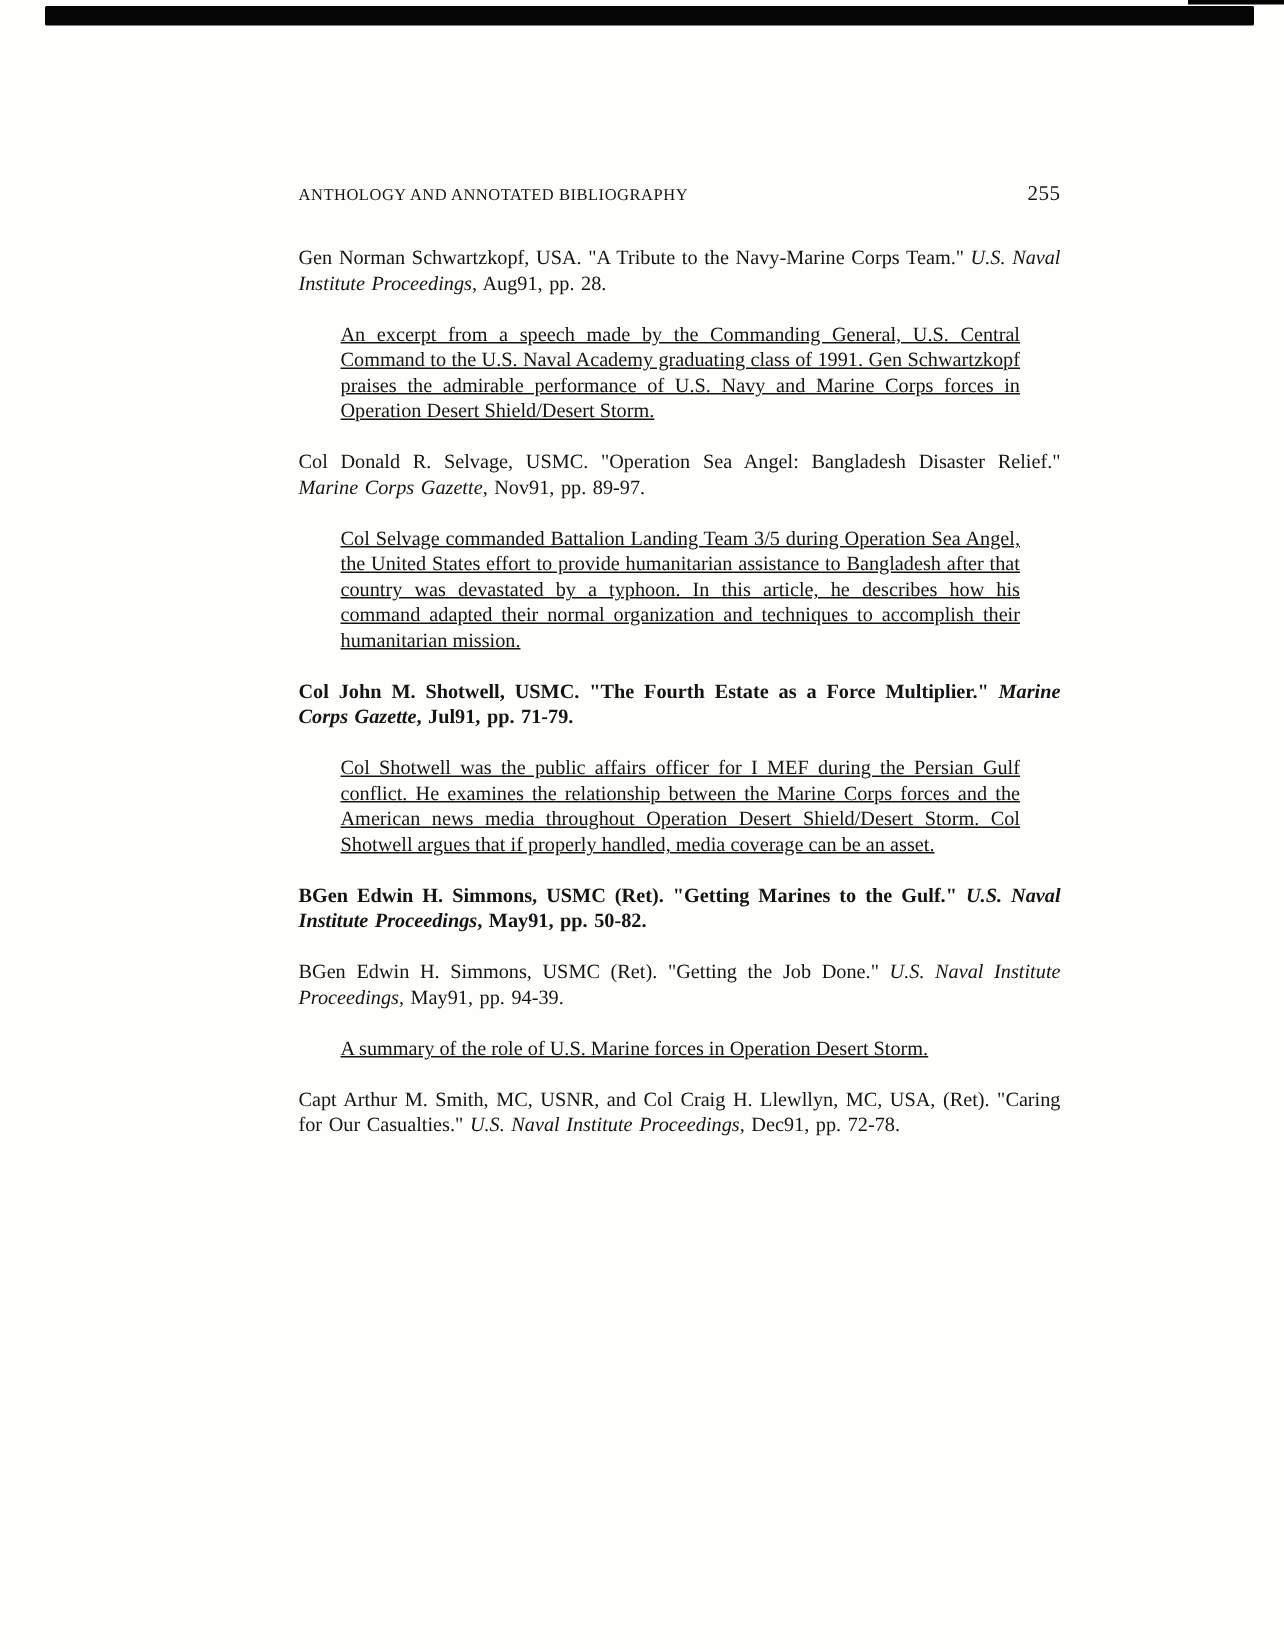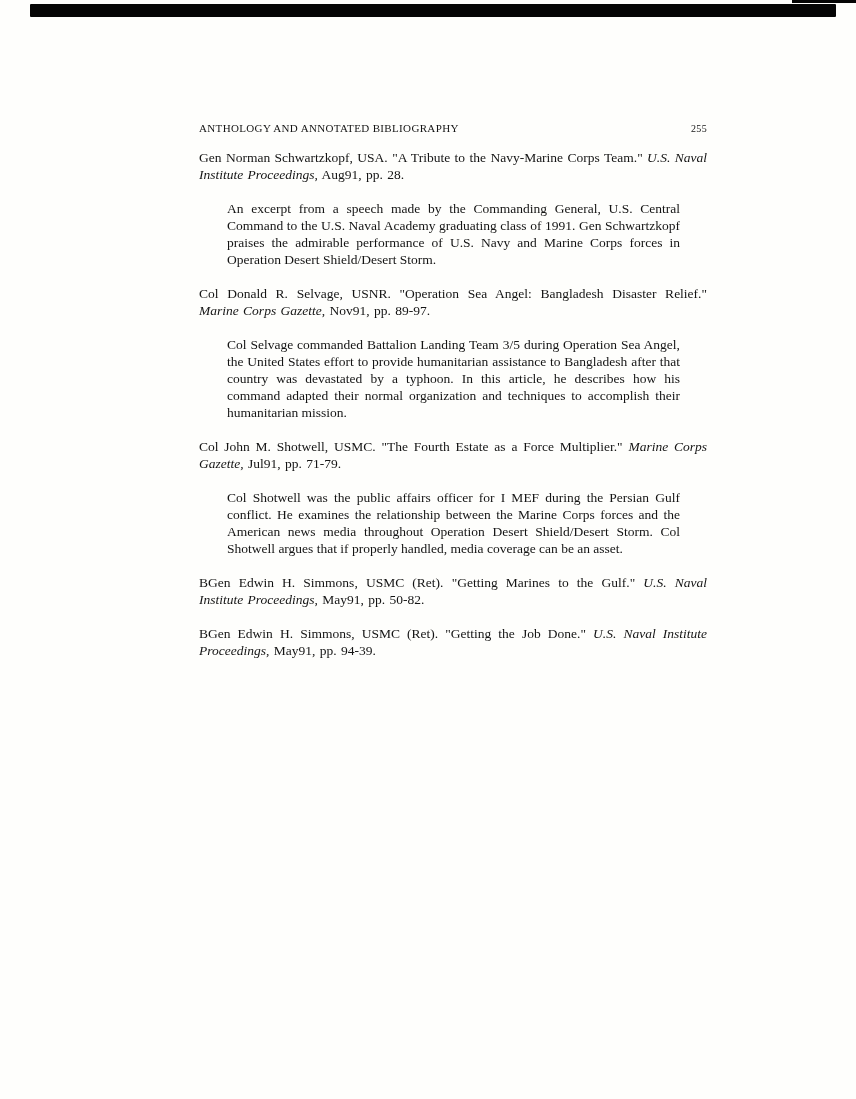--- a/index.html
+++ b/index.html
@@ -37,63 +37,66 @@
     left: 199px;
     top: 122px;
     width: 508px;
   }
   .running-head {
     display: flex;
     justify-content: space-between;
     align-items: baseline;
     font-size: 11px;
     letter-spacing: 0.35px;
-    margin-bottom: 15px;
+    margin-bottom: 25px;
   }
   .running-head .head-title {
     font-weight: normal;
   }
   .running-head .page-number {
-    font-size: 10px;
+    font-size: 14px;
     text-align: center;
   }
   p.citation {
     font-size: 13.5px;
     line-height: 17px;
     text-align: justify;
     margin: 0 0 17px 0;
     word-spacing: 1px;
   }
   p.citation.bold {
-    font-weight: normal;
+    font-weight: bold;
   }
   p.annotation {
     font-size: 13.5px;
     line-height: 17px;
     text-align: justify;
     margin: 0 27px 17px 28px;
+    text-decoration: underline;
   }
   .italic {
     font-style: italic;
   }
 </style>
 </head>
 <body>
 
 <div class="scan-bar-top"></div>
 <div class="scan-corner-mark"></div>
 
 <div class="page-content">
   <div class="running-head">
     <span class="head-title">ANTHOLOGY AND ANNOTATED BIBLIOGRAPHY</span>
     <span class="page-number">255</span>
   </div>
   <main>
       <p class="citation"><span>Gen Norman Schwartzkopf, USA.  "A Tribute to the Navy-Marine Corps Team."  </span><span class="italic">U.S. Naval Institute Proceedings</span><span>, Aug91, pp. 28.</span></p>
       <p class="annotation">An excerpt from a speech made by the Commanding General, U.S. Central Command to the U.S. Naval Academy graduating class of 1991. Gen Schwartzkopf praises the admirable performance of U.S. Navy and Marine Corps forces in Operation Desert Shield/Desert Storm.</p>
-      <p class="citation"><span>Col Donald R. Selvage, USNR.  "Operation Sea Angel: Bangladesh Disaster Relief."  </span><span class="italic">Marine Corps Gazette</span><span>, Nov91, pp. 89-97.</span></p>
+      <p class="citation"><span>Col Donald R. Selvage, USMC.  "Operation Sea Angel: Bangladesh Disaster Relief."  </span><span class="italic">Marine Corps Gazette</span><span>, Nov91, pp. 89-97.</span></p>
       <p class="annotation">Col Selvage commanded Battalion Landing Team 3/5 during Operation Sea Angel, the United States effort to provide humanitarian assistance to Bangladesh after that country was devastated by a typhoon.  In this article, he describes how his command adapted their normal organization and techniques to accomplish their humanitarian mission.</p>
       <p class="citation bold"><span>Col John M. Shotwell, USMC.  "The Fourth Estate as a Force Multiplier."  </span><span class="italic">Marine Corps Gazette</span><span>, Jul91, pp. 71-79.</span></p>
       <p class="annotation">Col Shotwell was the public affairs officer for I MEF during the Persian Gulf conflict.  He examines the relationship between the Marine Corps forces and the American news media throughout Operation Desert Shield/Desert Storm.  Col Shotwell argues that if properly handled, media coverage can be an asset.</p>
       <p class="citation bold"><span>BGen Edwin H. Simmons, USMC (Ret).  "Getting Marines to the Gulf."  </span><span class="italic">U.S. Naval Institute Proceedings</span><span>, May91, pp. 50-82.</span></p>
       <p class="citation"><span>BGen Edwin H. Simmons, USMC (Ret).  "Getting the Job Done."  </span><span class="italic">U.S. Naval Institute Proceedings</span><span>, May91, pp. 94-39.</span></p>
+      <p class="annotation">A summary of the role of U.S. Marine forces in Operation Desert Storm.</p>
+      <p class="citation"><span>Capt Arthur M. Smith, MC, USNR, and Col Craig H. Llewllyn, MC, USA, (Ret).  "Caring for Our Casualties."  </span><span class="italic">U.S. Naval Institute Proceedings</span><span>, Dec91, pp. 72-78.</span></p>
     </main>
 </div>
 
 </body></html>

